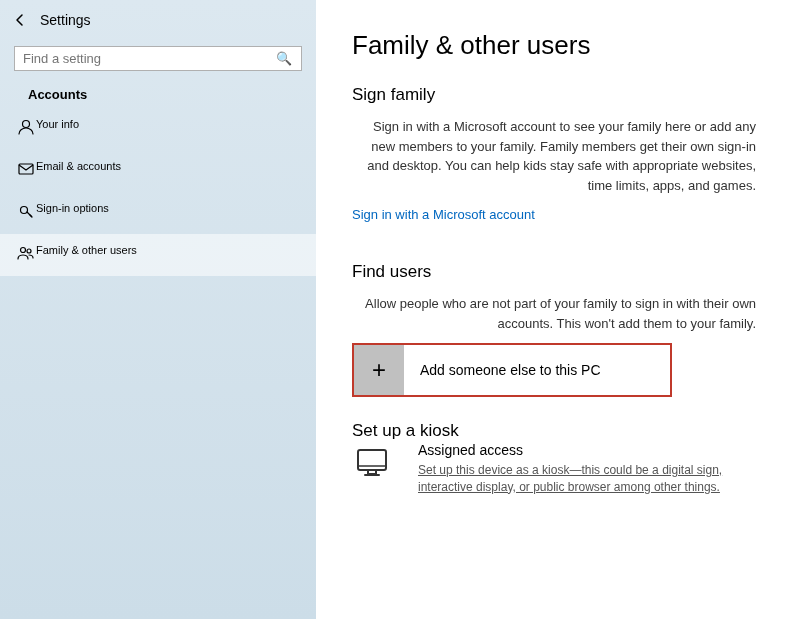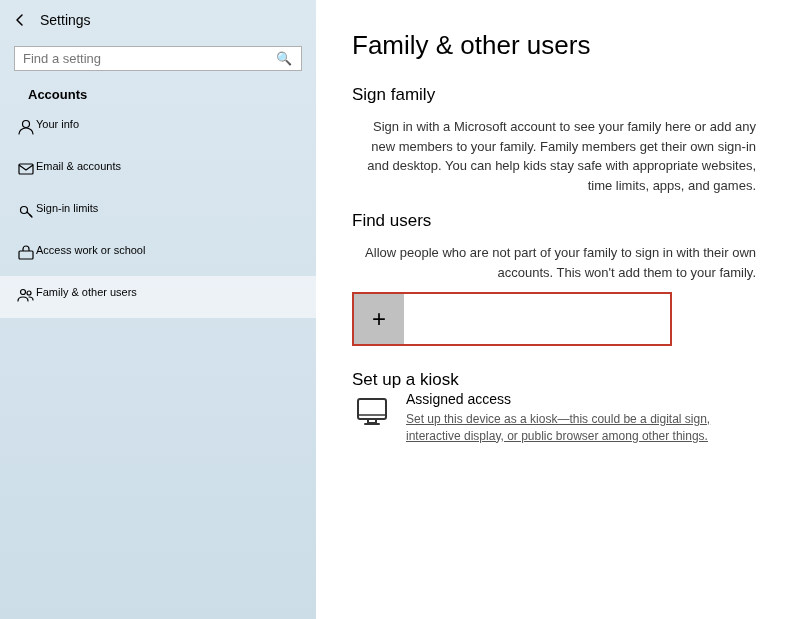--- a/index.html
+++ b/index.html
@@ -183,21 +183,21 @@
     .kiosk-section-heading {
       font-size: 17px;
       font-weight: 400;
       color: #000;
       margin-bottom: 1px;
     }
 
     .kiosk-item {
       display: flex;
       align-items: flex-start;
-      gap: 14px;
+      gap: 26px;
     }
 
     .kiosk-icon {
       width: 40px;
       height: 40px;
       display: flex;
       align-items: center;
       justify-content: center;
       flex-shrink: 0;
       margin-top: 2px;
@@ -276,32 +276,23 @@
   </div>
 
   <div class="nav-item">
     <span class="nav-icon">
       <svg width="18" height="18" viewBox="0 0 18 18" fill="none" xmlns="http://www.w3.org/2000/svg">
         <circle cx="7" cy="8" r="3.5" stroke="#000" stroke-width="1.2"></circle>
         <path d="M10 10l5 5" stroke="#000" stroke-width="1.2" stroke-linecap="round"></path>
         <path d="M13 13l1.5 1.5" stroke="#000" stroke-width="1.2" stroke-linecap="round"></path>
       </svg>
     </span>
-    <span>Sign-in limits</span>
-  </div>
-
-  <div class="nav-item">
-    <span class="nav-icon">
-      <svg width="18" height="18" viewBox="0 0 18 18" fill="none" xmlns="http://www.w3.org/2000/svg">
-        <rect x="2" y="7" width="14" height="8" rx="1" stroke="#000" stroke-width="1.2"></rect>
-        <path d="M6 7V5a3 3 0 016 0v2" stroke="#000" stroke-width="1.2"></path>
-      </svg>
-    </span>
-    <span>Access work or school</span>
-  </div>
+    <span>Sign-in options</span>
+  </div>
+
 
   <div class="nav-item active">
     <span class="nav-icon">
       <svg width="18" height="18" viewBox="0 0 18 18" fill="none" xmlns="http://www.w3.org/2000/svg">
         <circle cx="6" cy="6" r="2.5" stroke="#000" stroke-width="1.2"></circle>
         <circle cx="12" cy="7" r="2" stroke="#000" stroke-width="1.2"></circle>
         <path d="M1 15c0-2.761 2.239-4 5-4s5 1.239 5 4" stroke="#000" stroke-width="1.2" stroke-linecap="round"></path>
         <path d="M12 11c1.657 0 4 .895 4 3" stroke="#000" stroke-width="1.2" stroke-linecap="round"></path>
       </svg>
     </span>
@@ -309,30 +300,32 @@
   </div>
 
 </div>
 
 <div class="main-content">
   <h1 class="page-title">Family &amp; other users</h1>
 
   <div class="divider-section">
     <h2 class="section-heading">Sign family</h2>
     <p class="description-text">Sign in with a Microsoft account to see your family here or add any new members to your family. Family members get their own sign-in and desktop. You can help kids stay safe with appropriate websites, time limits, apps, and games.</p>
+    <a class="ms-link">Sign in with a Microsoft account</a>
   </div>
 
   <div class="divider-section">
     <h2 class="section-heading">Find users</h2>
     <p class="description-text">Allow people who are not part of your family to sign in with their own accounts. This won't add them to your family.</p>
 
     <div class="add-user-box">
       <div class="add-icon-box">
         <span style="font-size:24px; font-weight:300;">+</span>
       </div>
+      <span class="add-user-label">Add someone else to this PC</span>
     </div>
   </div>
 
   <div>
     <h2 class="kiosk-section-heading">Set up a kiosk</h2>
     <div class="kiosk-item">
       <div class="kiosk-icon">
         <svg viewBox="0 0 36 36" fill="none" xmlns="http://www.w3.org/2000/svg">
           <rect x="4" y="4" width="28" height="20" rx="2" stroke="#333" stroke-width="2"></rect>
           <rect x="14" y="24" width="8" height="4" stroke="#333" stroke-width="2"></rect>

